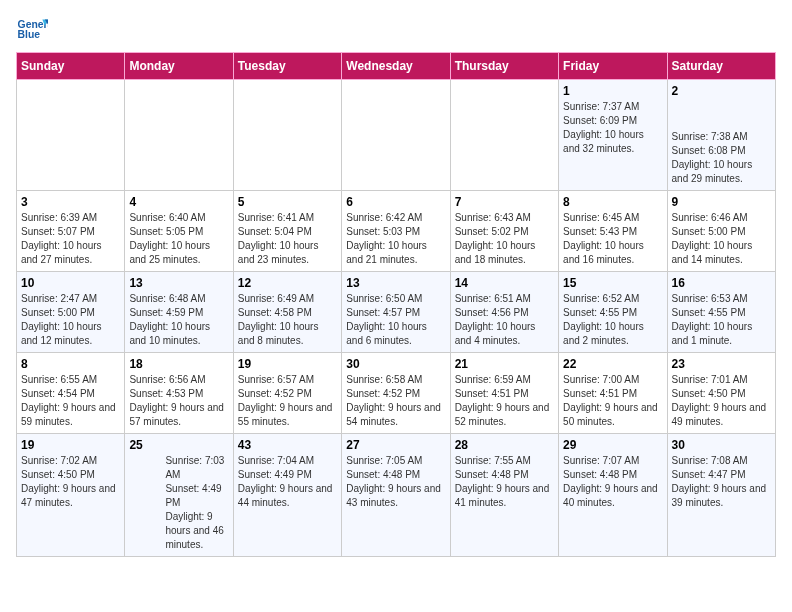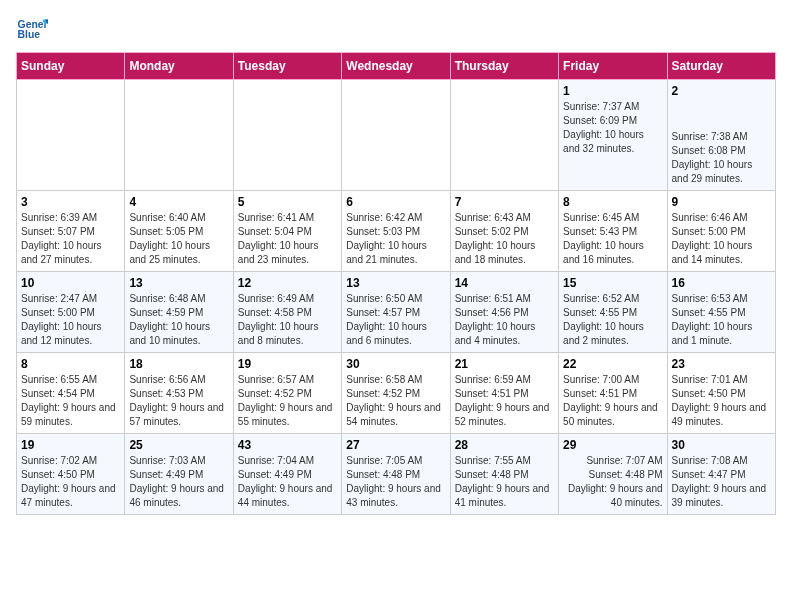--- a/index.html
+++ b/index.html
@@ -264,21 +264,21 @@
       </tr>
       <tr>
         <td>
           <span class="cell-date">19</span>
           <div class="cell-info" style="white-space: pre-line;">Sunrise: 7:02 AM
 Sunset: 4:50 PM
 Daylight: 9 hours and 47 minutes.</div>
         </td>
         <td>
           <span class="cell-date">25</span>
-          <div class="cell-info" style="white-space: pre-line;">Sunrise: 7:03 AM
+          <div class="cell-info" style="white-space: pre-line; margin-left: 36px;">Sunrise: 7:03 AM
 Sunset: 4:49 PM
 Daylight: 9 hours and 46 minutes.</div>
         </td>
         <td>
           <span class="cell-date">43</span>
           <div class="cell-info" style="white-space: pre-line;">Sunrise: 7:04 AM
 Sunset: 4:49 PM
 Daylight: 9 hours and 44 minutes.</div>
         </td>
         <td>
@@ -288,21 +288,21 @@
 Daylight: 9 hours and 43 minutes.</div>
         </td>
         <td>
           <span class="cell-date">28</span>
           <div class="cell-info" style="white-space: pre-line;">Sunrise: 7:55 AM
 Sunset: 4:48 PM
 Daylight: 9 hours and 41 minutes.</div>
         </td>
         <td>
           <span class="cell-date">29</span>
-          <div class="cell-info" style="white-space: pre-line; text-align: right;">Sunrise: 7:07 AM
+          <div class="cell-info" style="white-space: pre-line;">Sunrise: 7:07 AM
 Sunset: 4:48 PM
 Daylight: 9 hours and 40 minutes.</div>
         </td>
         <td>
           <span class="cell-date">30</span>
           <div class="cell-info" style="white-space: pre-line;">Sunrise: 7:08 AM
 Sunset: 4:47 PM
 Daylight: 9 hours and 39 minutes.</div>
         </td>
       </tr>

